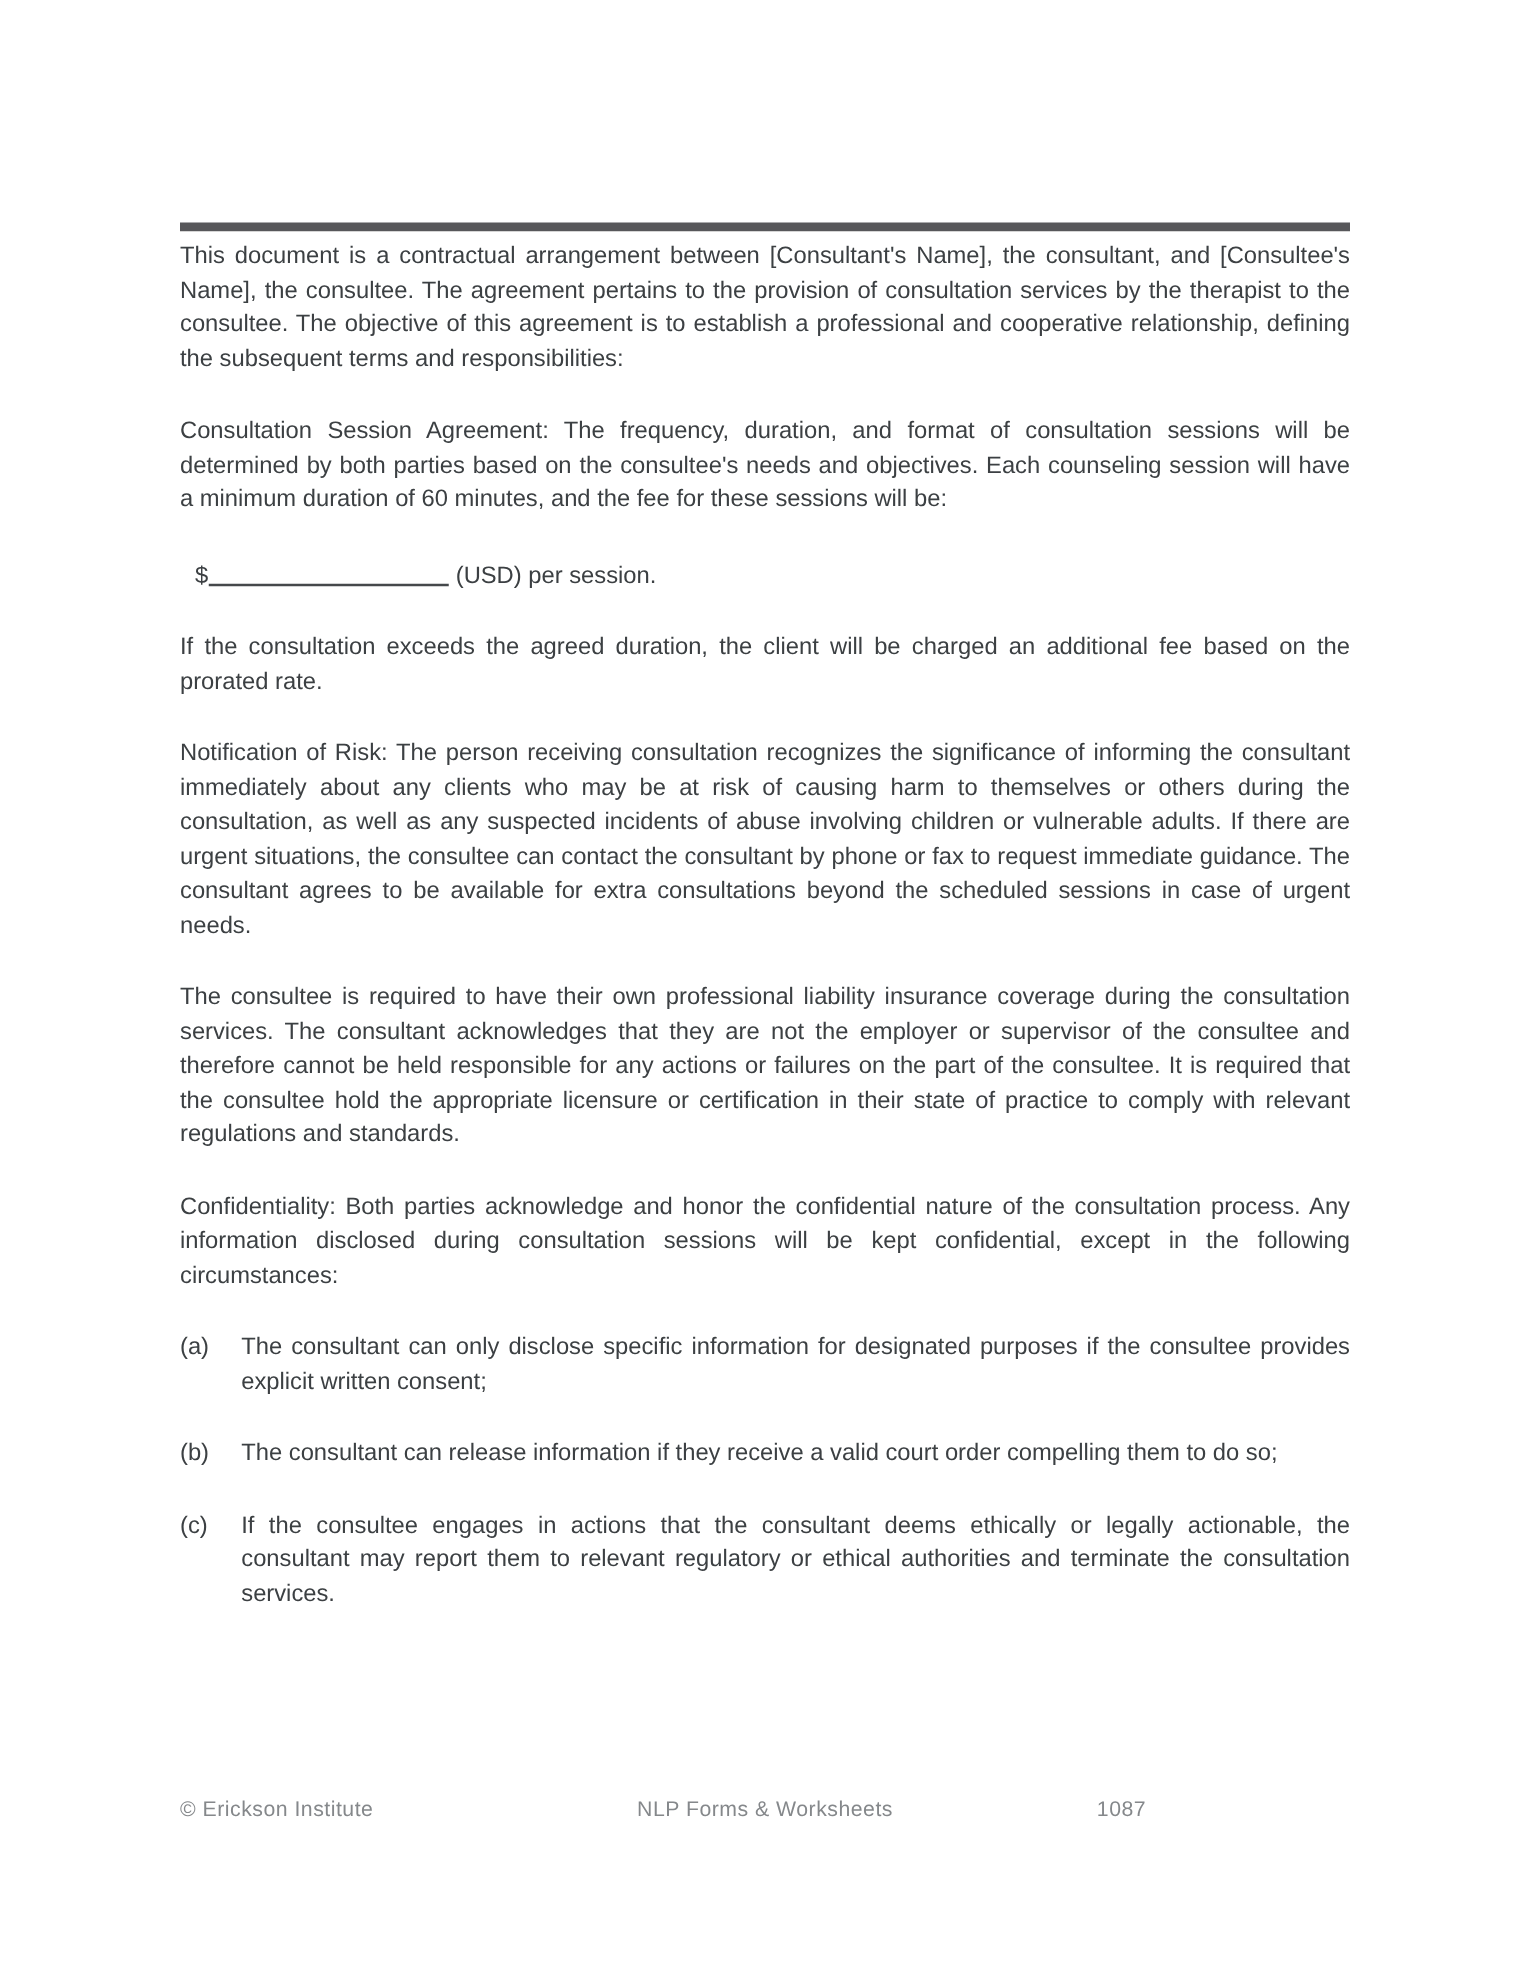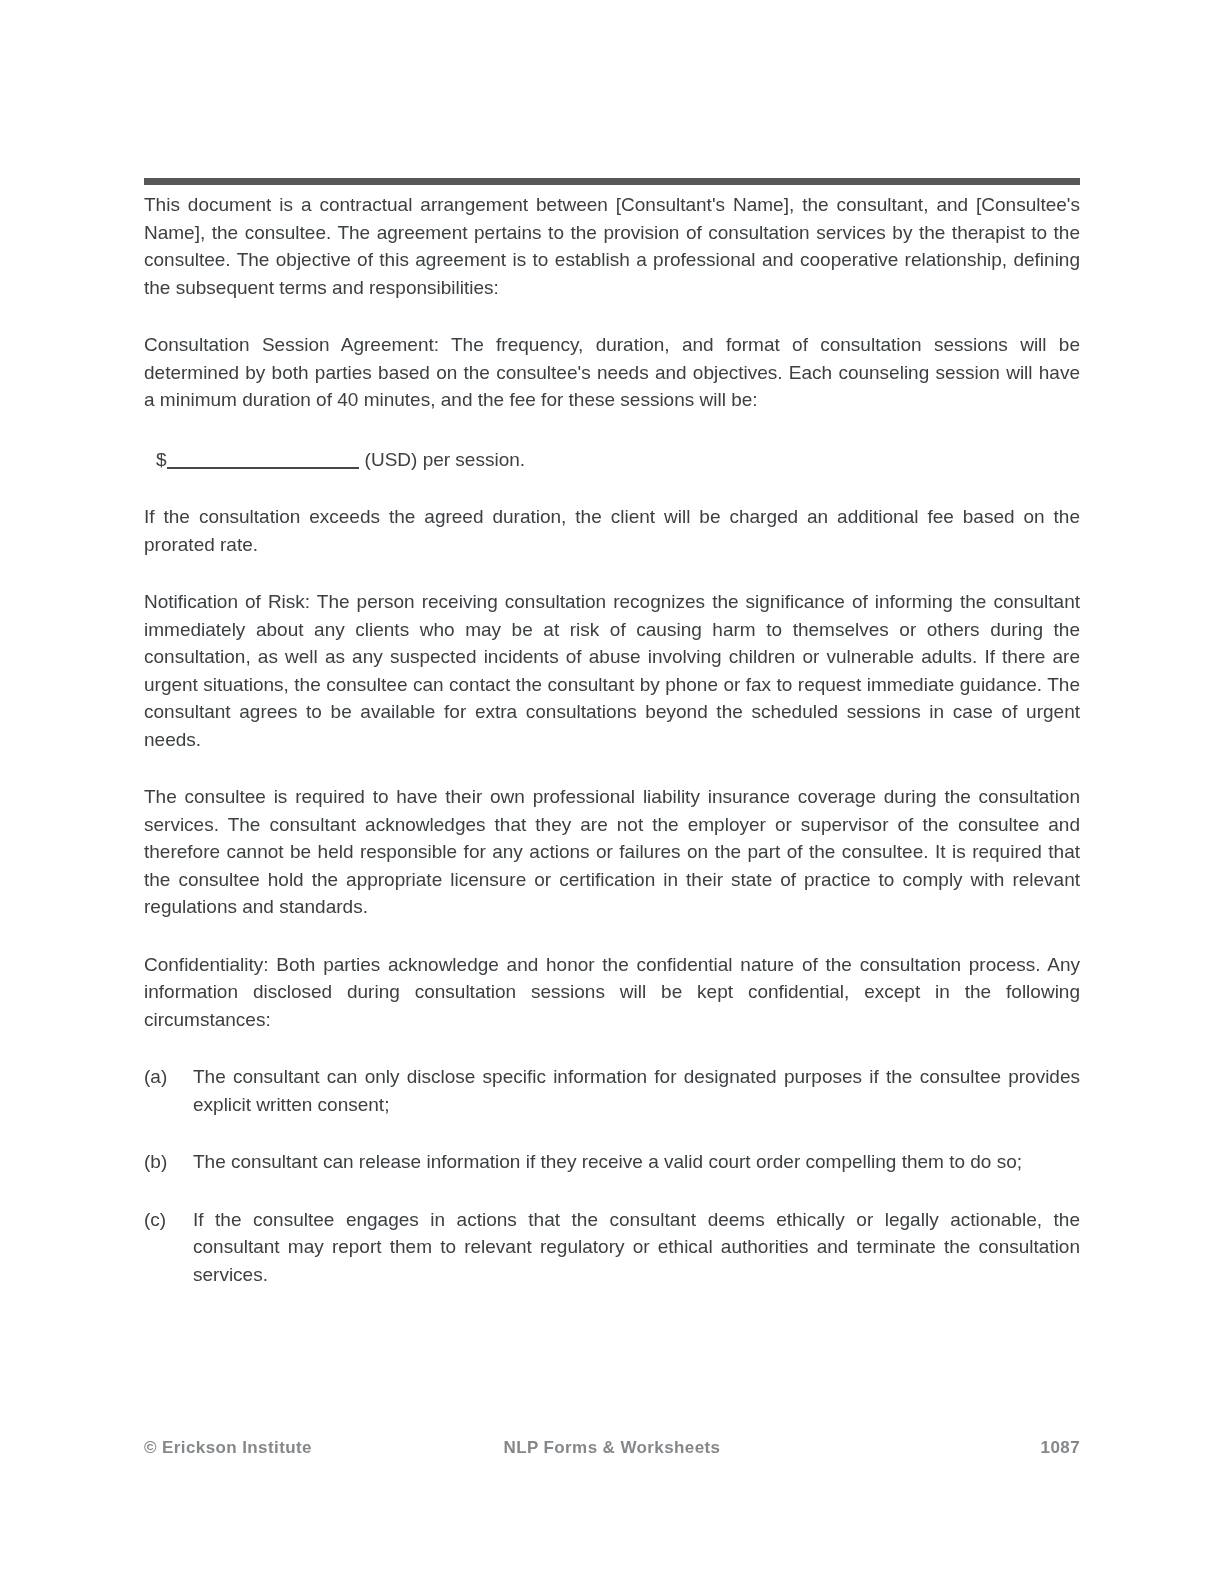--- a/index.html
+++ b/index.html
@@ -75,37 +75,36 @@
     left: 144px;
     top: 1437px;
     width: 936px;
     display: grid;
     grid-template-columns: 1fr auto 1fr;
     align-items: baseline;
     font-size: 17px;
     line-height: 21px;
     color: #85888b;
     letter-spacing: 0.4px;
-    font-weight: bold;
   }
   .footer-left  { text-align: left; }
   .footer-center{ text-align: left; }
-  .footer-right { text-align: right; }
+  .footer-right { text-align: center; }
 </style>
 </head>
 <body>
 
 <div class="content">
 
   <div class="heading-rule"></div>
 
 
   <p class="body-para">This document is a contractual arrangement between [Consultant's Name], the consultant, and [Consultee's Name], the consultee. The agreement pertains to the provision of consultation services by the therapist to the consultee. The objective of this agreement is to establish a professional and cooperative relationship, defining the subsequent terms and responsibilities:</p>
 
-  <p class="body-para">Consultation Session Agreement: The frequency, duration, and format of consultation sessions will be determined by both parties based on the consultee's needs and objectives. Each counseling session will have a minimum duration of 40 minutes, and the fee for these sessions will be:</p>
+  <p class="body-para">Consultation Session Agreement: The frequency, duration, and format of consultation sessions will be determined by both parties based on the consultee's needs and objectives. Each counseling session will have a minimum duration of 60 minutes, and the fee for these sessions will be:</p>
 
   <p class="fee-line">
     <span>$</span><span class="fee-blank"></span><span>(USD) per session.</span>
   </p>
 
   <p class="body-para">If the consultation exceeds the agreed duration, the client will be charged an additional fee based on the prorated rate.</p>
 
   <p class="body-para">Notification of Risk: The person receiving consultation recognizes the significance of informing the consultant immediately about any clients who may be at risk of causing harm to themselves or others during the consultation, as well as any suspected incidents of abuse involving children or vulnerable adults. If there are urgent situations, the consultee can contact the consultant by phone or fax to request immediate guidance. The consultant agrees to be available for extra consultations beyond the scheduled sessions in case of urgent needs.</p>
 
   <p class="body-para">The consultee is required to have their own professional liability insurance coverage during the consultation services. The consultant acknowledges that they are not the employer or supervisor of the consultee and therefore cannot be held responsible for any actions or failures on the part of the consultee. It is required that the consultee hold the appropriate licensure or certification in their state of practice to comply with relevant regulations and standards.</p>

